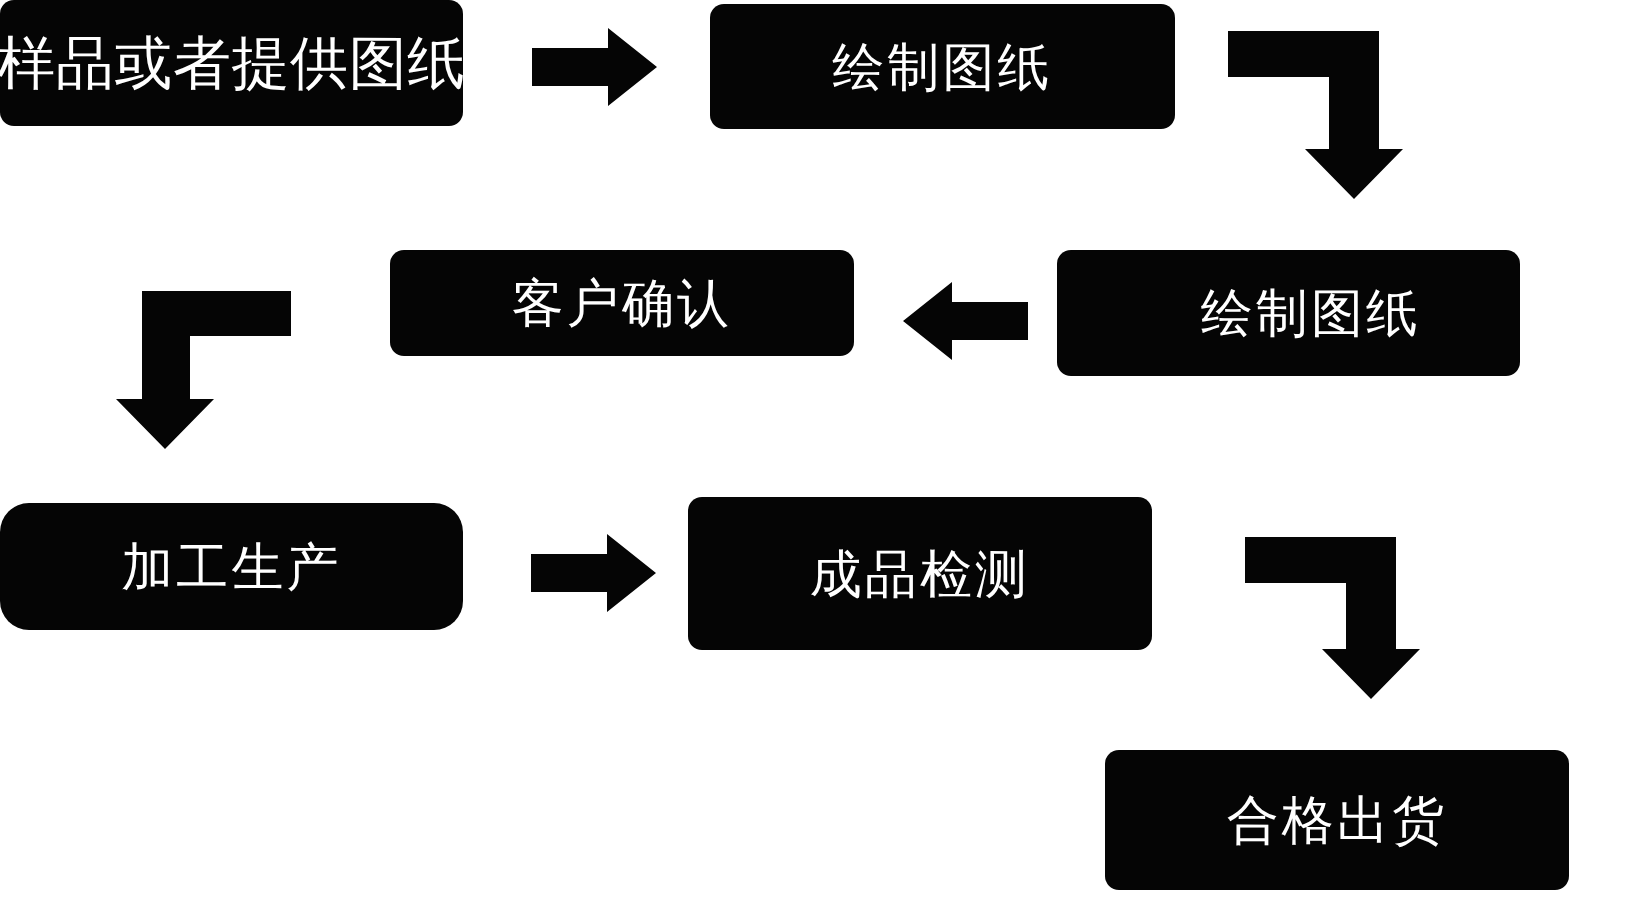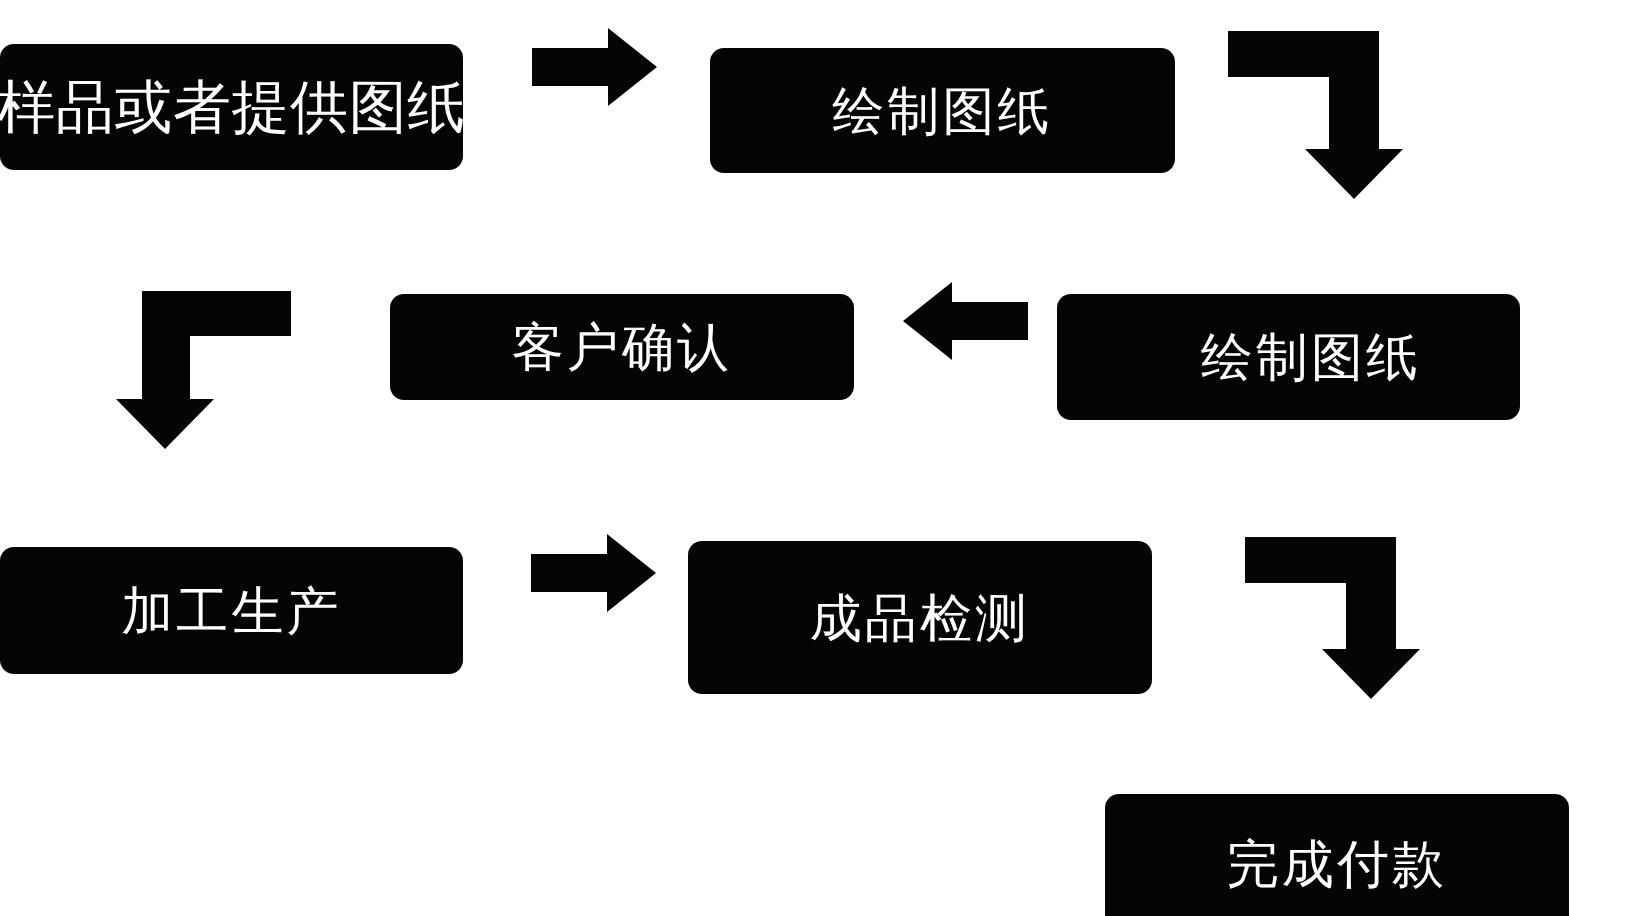--- a/index.html
+++ b/index.html
@@ -27,31 +27,30 @@
     border-radius: 14px;
     display: flex;
     align-items: center;
     justify-content: center;
     box-sizing: border-box;
     line-height: 1;
     letter-spacing: 0.06em;
     text-align: center;
     white-space: nowrap;
     user-select: none;
-    margin-top: 44px;
   }
   .node-label {
     display: block;
   }
   
   #node-sample      { left: 0px;    top: 0px;   width: 463px; height: 126px; font-size: 58px; letter-spacing: 0.01em; }
   #node-payment     { left: 710px;  top: 4px;   width: 465px; height: 125px; font-size: 52px; }
   #node-drawing     { left: 1057px; top: 250px; width: 463px; height: 126px; font-size: 52px; padding-left: 45px; }
   #node-confirm     { left: 390px;  top: 250px; width: 464px; height: 106px; font-size: 52px; }
-  #node-production  { left: 0px;    top: 503px; width: 463px; height: 127px; font-size: 52px; }
+  #node-production  { left: 0px;    top: 503px; width: 463px; height: 127px; font-size: 52px; border-radius: 29px; }
   #node-inspection  { left: 688px;  top: 497px; width: 464px; height: 153px; font-size: 52px; }
   #node-shipment    { left: 1105px; top: 750px; width: 464px; height: 140px; font-size: 52px; }
 
   .arrow {
     position: absolute;
     overflow: visible;
   }
   .arrow svg { display: block; }
   .arrow path, .arrow polygon { fill: #050505; }
 
@@ -121,16 +120,16 @@
     <span class="node-label">成品检测</span>
   </div>
 
   <div class="arrow" id="arrow-inspection-to-shipment">
     <svg width="175" height="162" viewBox="0 0 175 162" xmlns="http://www.w3.org/2000/svg">
       <path d="M 0,0 L 151,0 L 151,112 L 175,112 L 126,162 L 77,112 L 101,112 L 101,46 L 0,46 Z"></path>
     </svg>
   </div>
 
   <div class="node" id="node-shipment">
-    <span class="node-label">完成付款</span>
+    <span class="node-label">合格出货</span>
   </div>
 
 </div>
 
 </body></html>

